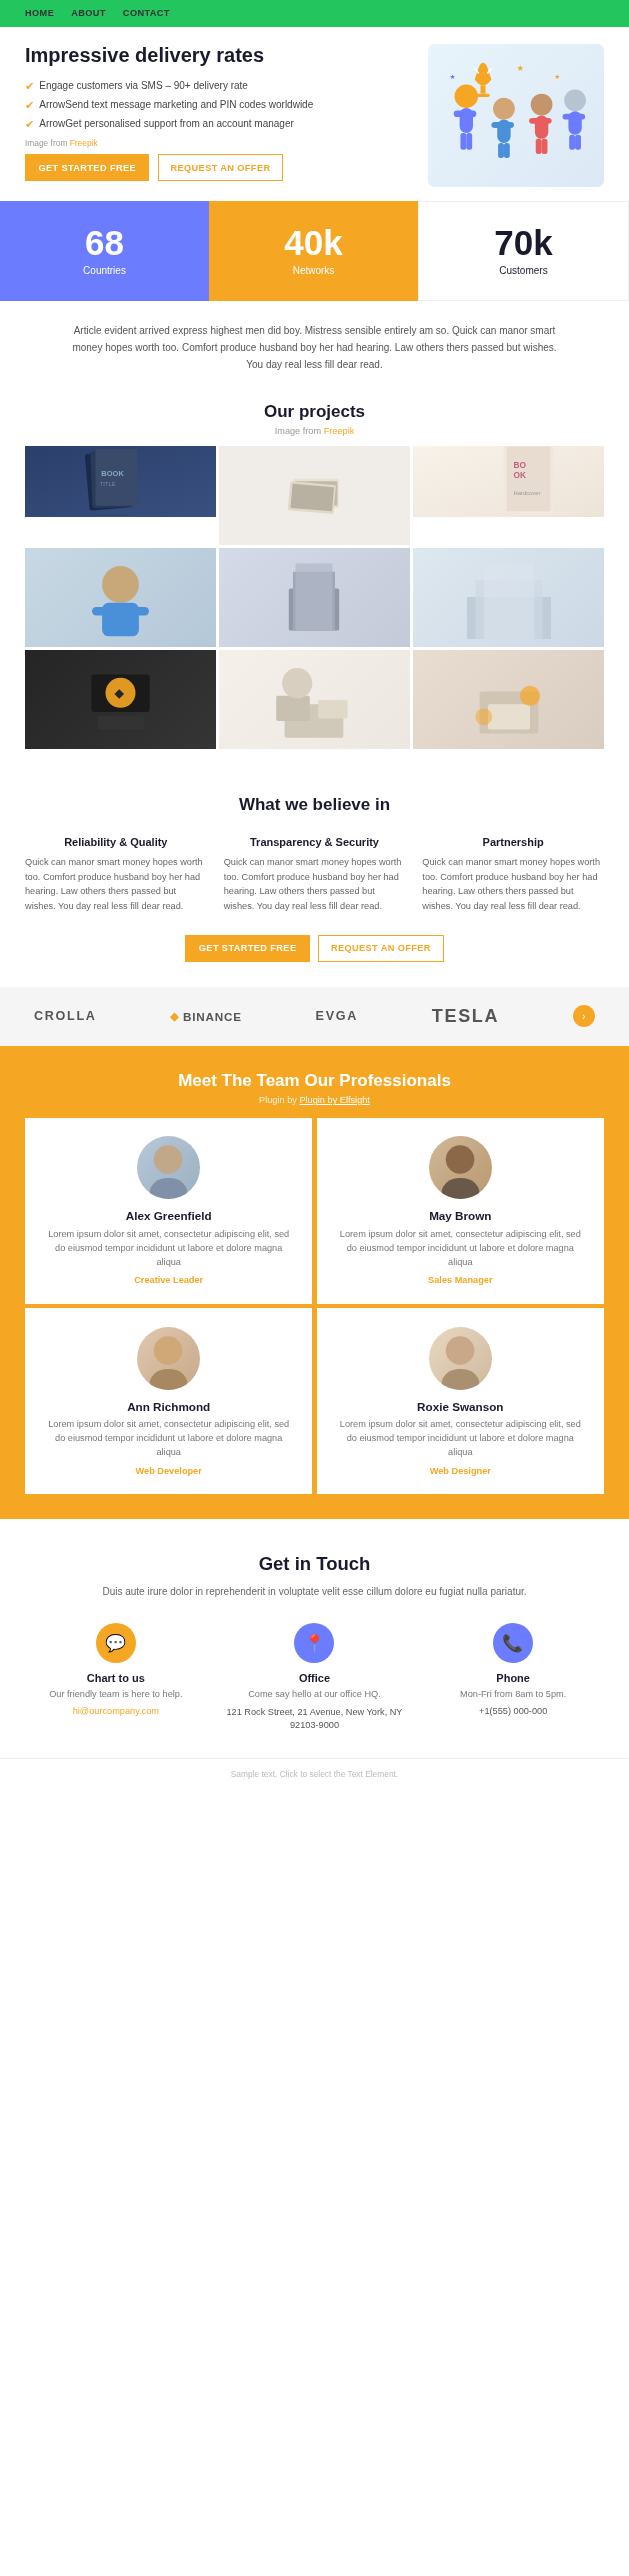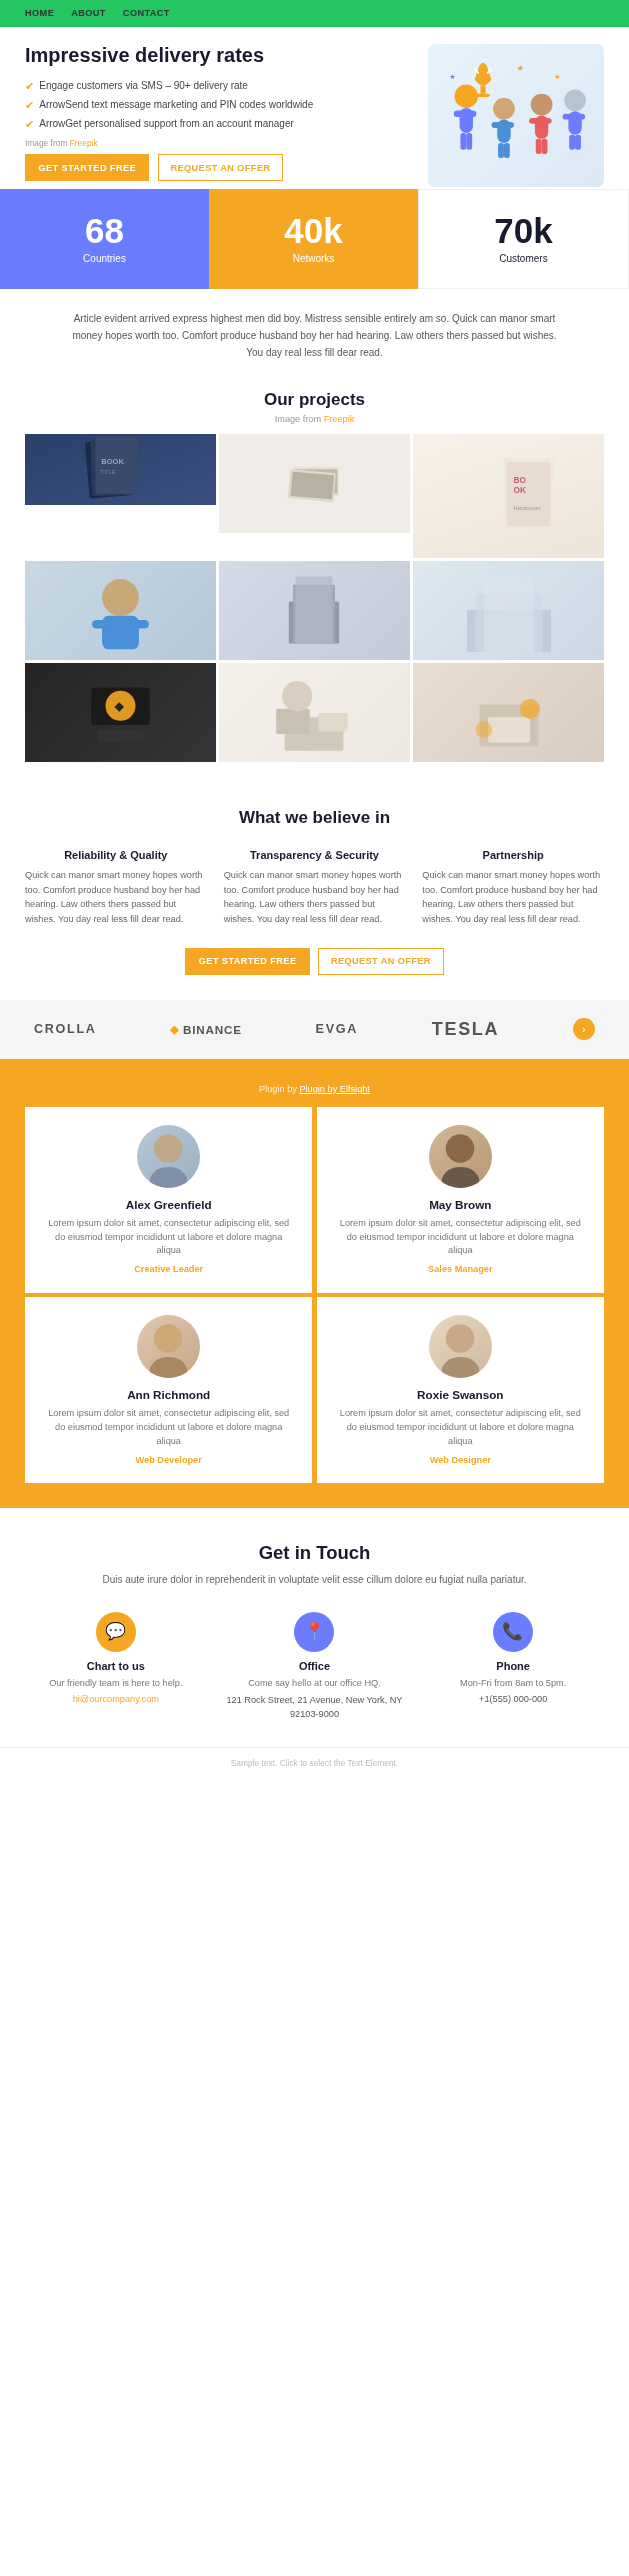--- a/index.html
+++ b/index.html
@@ -11,21 +11,21 @@
   </style>
 </head>
 <body>
 
 <nav>
   <a>Home</a>
   <a>About</a>
   <a>Contact</a>
 </nav>
 
-<section style="display:flex; padding: 17px 25px 2px; align-items: flex-start;">
+<section style="display:flex; padding: 17px 25px 14px; align-items: flex-start;">
   <div style="flex:1; padding-right: 17px;">
     <h1 style="font-size:20px; font-weight:700; margin-bottom:13.4px; color:#1a1a2e;">Impressive delivery rates</h1>
     <div>
       <div style="display:flex; align-items:flex-start; margin-bottom:5.9px; font-size:10px; color:#444;">
         <span style="color:#f5a623; margin-right:5px; font-size:11px;">✔</span>
         <span>Engage customers via SMS – 90+ delivery rate</span>
       </div>
       <div style="display:flex; align-items:flex-start; margin-bottom:5.9px; font-size:10px; color:#444;">
         <span style="color:#f5a623; margin-right:5px; font-size:11px;">✔</span>
         <span>ArrowSend text message marketing and PIN codes worldwide</span>
@@ -117,21 +117,21 @@
         </svg>
     </div>
     <div style="height:99px; background:#f0ede8; display:flex; align-items:center; justify-content:center; overflow:hidden;">
       <svg width="84" height="75" viewBox="0 0 100 90">
           <rect x="25" y="25" width="55" height="35" rx="2" fill="#e8e0d0"></rect>
           <rect x="28" y="28" width="50" height="29" rx="1" fill="#c0b8a8"></rect>
           <rect x="20" y="30" width="55" height="35" rx="2" fill="#e0d8c8" transform="rotate(5 47 47)"></rect>
           <rect x="23" y="33" width="50" height="29" rx="1" fill="#b8b0a0" transform="rotate(5 48 47)"></rect>
         </svg>
     </div>
-    <div style="height:124px; background:linear-gradient(160deg,#f8f2ea,#ede4d8); display:flex; align-items:center; justify-content:center; overflow:hidden;padding-left:39px;">
+    <div style="height:71px; background:linear-gradient(160deg,#f8f2ea,#ede4d8); display:flex; align-items:center; justify-content:center; overflow:hidden;padding-left:39px;">
       <svg width="67" height="84" viewBox="0 0 80 100" style="font-size:13px">
           <rect x="10" y="5" width="60" height="85" rx="3" fill="#f0e8dc"></rect>
           <rect x="14" y="9" width="52" height="77" rx="2" fill="#e8dcd0"></rect>
           <text x="22" y="35" font-size="10" fill="#c06080" font-weight="900">BO</text>
           <text x="22" y="47" font-size="10" fill="#c06080" font-weight="900">OK</text>
           <rect x="14" y="55" width="52" height="2" fill="#ddd"></rect>
           <text x="22" y="67" font-size="7" fill="#999">Hardcover</text>
         </svg>
     </div>
 
@@ -212,20 +212,21 @@
   <span style="font-size:11.7px; font-weight:800; color:#555; letter-spacing:0.8px; display:flex; align-items:center; gap:3.4px;">
       <span style="color:#f5a623; font-size:11px;">◆</span>
       <span>BINANCE</span>
     </span>
   <span style="font-size:12.6px; font-weight:800; color:#555; letter-spacing:1.7px;">EVGA</span>
   <span style="font-size:18px; font-weight:800; color:#555; letter-spacing:1.7px;">TESLA</span>
   <div style="width:22px; height:22px; border-radius:50%; background:#f5a623; display:flex; align-items:center; justify-content:center; color:#fff; font-size:11px; cursor:pointer;">›</div>
 </div>
 
 <section style="background:#f5a623; padding:25px 25px;">
+  <h2 style="text-align:center; font-size:17px; font-weight:700; color:#fff; margin-bottom:4.2px;">Meet The Team Our Professionals</h2>
   <p style="text-align:center; font-size:9.2px; color:rgba(255,255,255,0.85); margin-bottom:12.6px;">Plugin by <a style="color:#fff; text-decoration:underline;">Plugin by Elfsight</a></p>
   <div style="display:grid; grid-template-columns:1fr 1fr; gap:4.2px;">
 
     <div style="background:#fff; padding:18.5px 17px; display:flex; flex-direction:column; align-items:center; text-align:center;">
       <div style="width:63px; height:63px; border-radius:50%; background:linear-gradient(135deg,#b8c8d8,#9ab0c0); margin-bottom:10px; overflow:hidden; display:flex; align-items:center; justify-content:center;">
         <svg width="63" height="63" viewBox="0 0 75 75">
             <circle cx="37" cy="28" r="17" fill="#c0a888"></circle>
             <rect x="15" y="50" width="45" height="35" rx="22" fill="#8090a8"></rect>
           </svg>
       </div>

